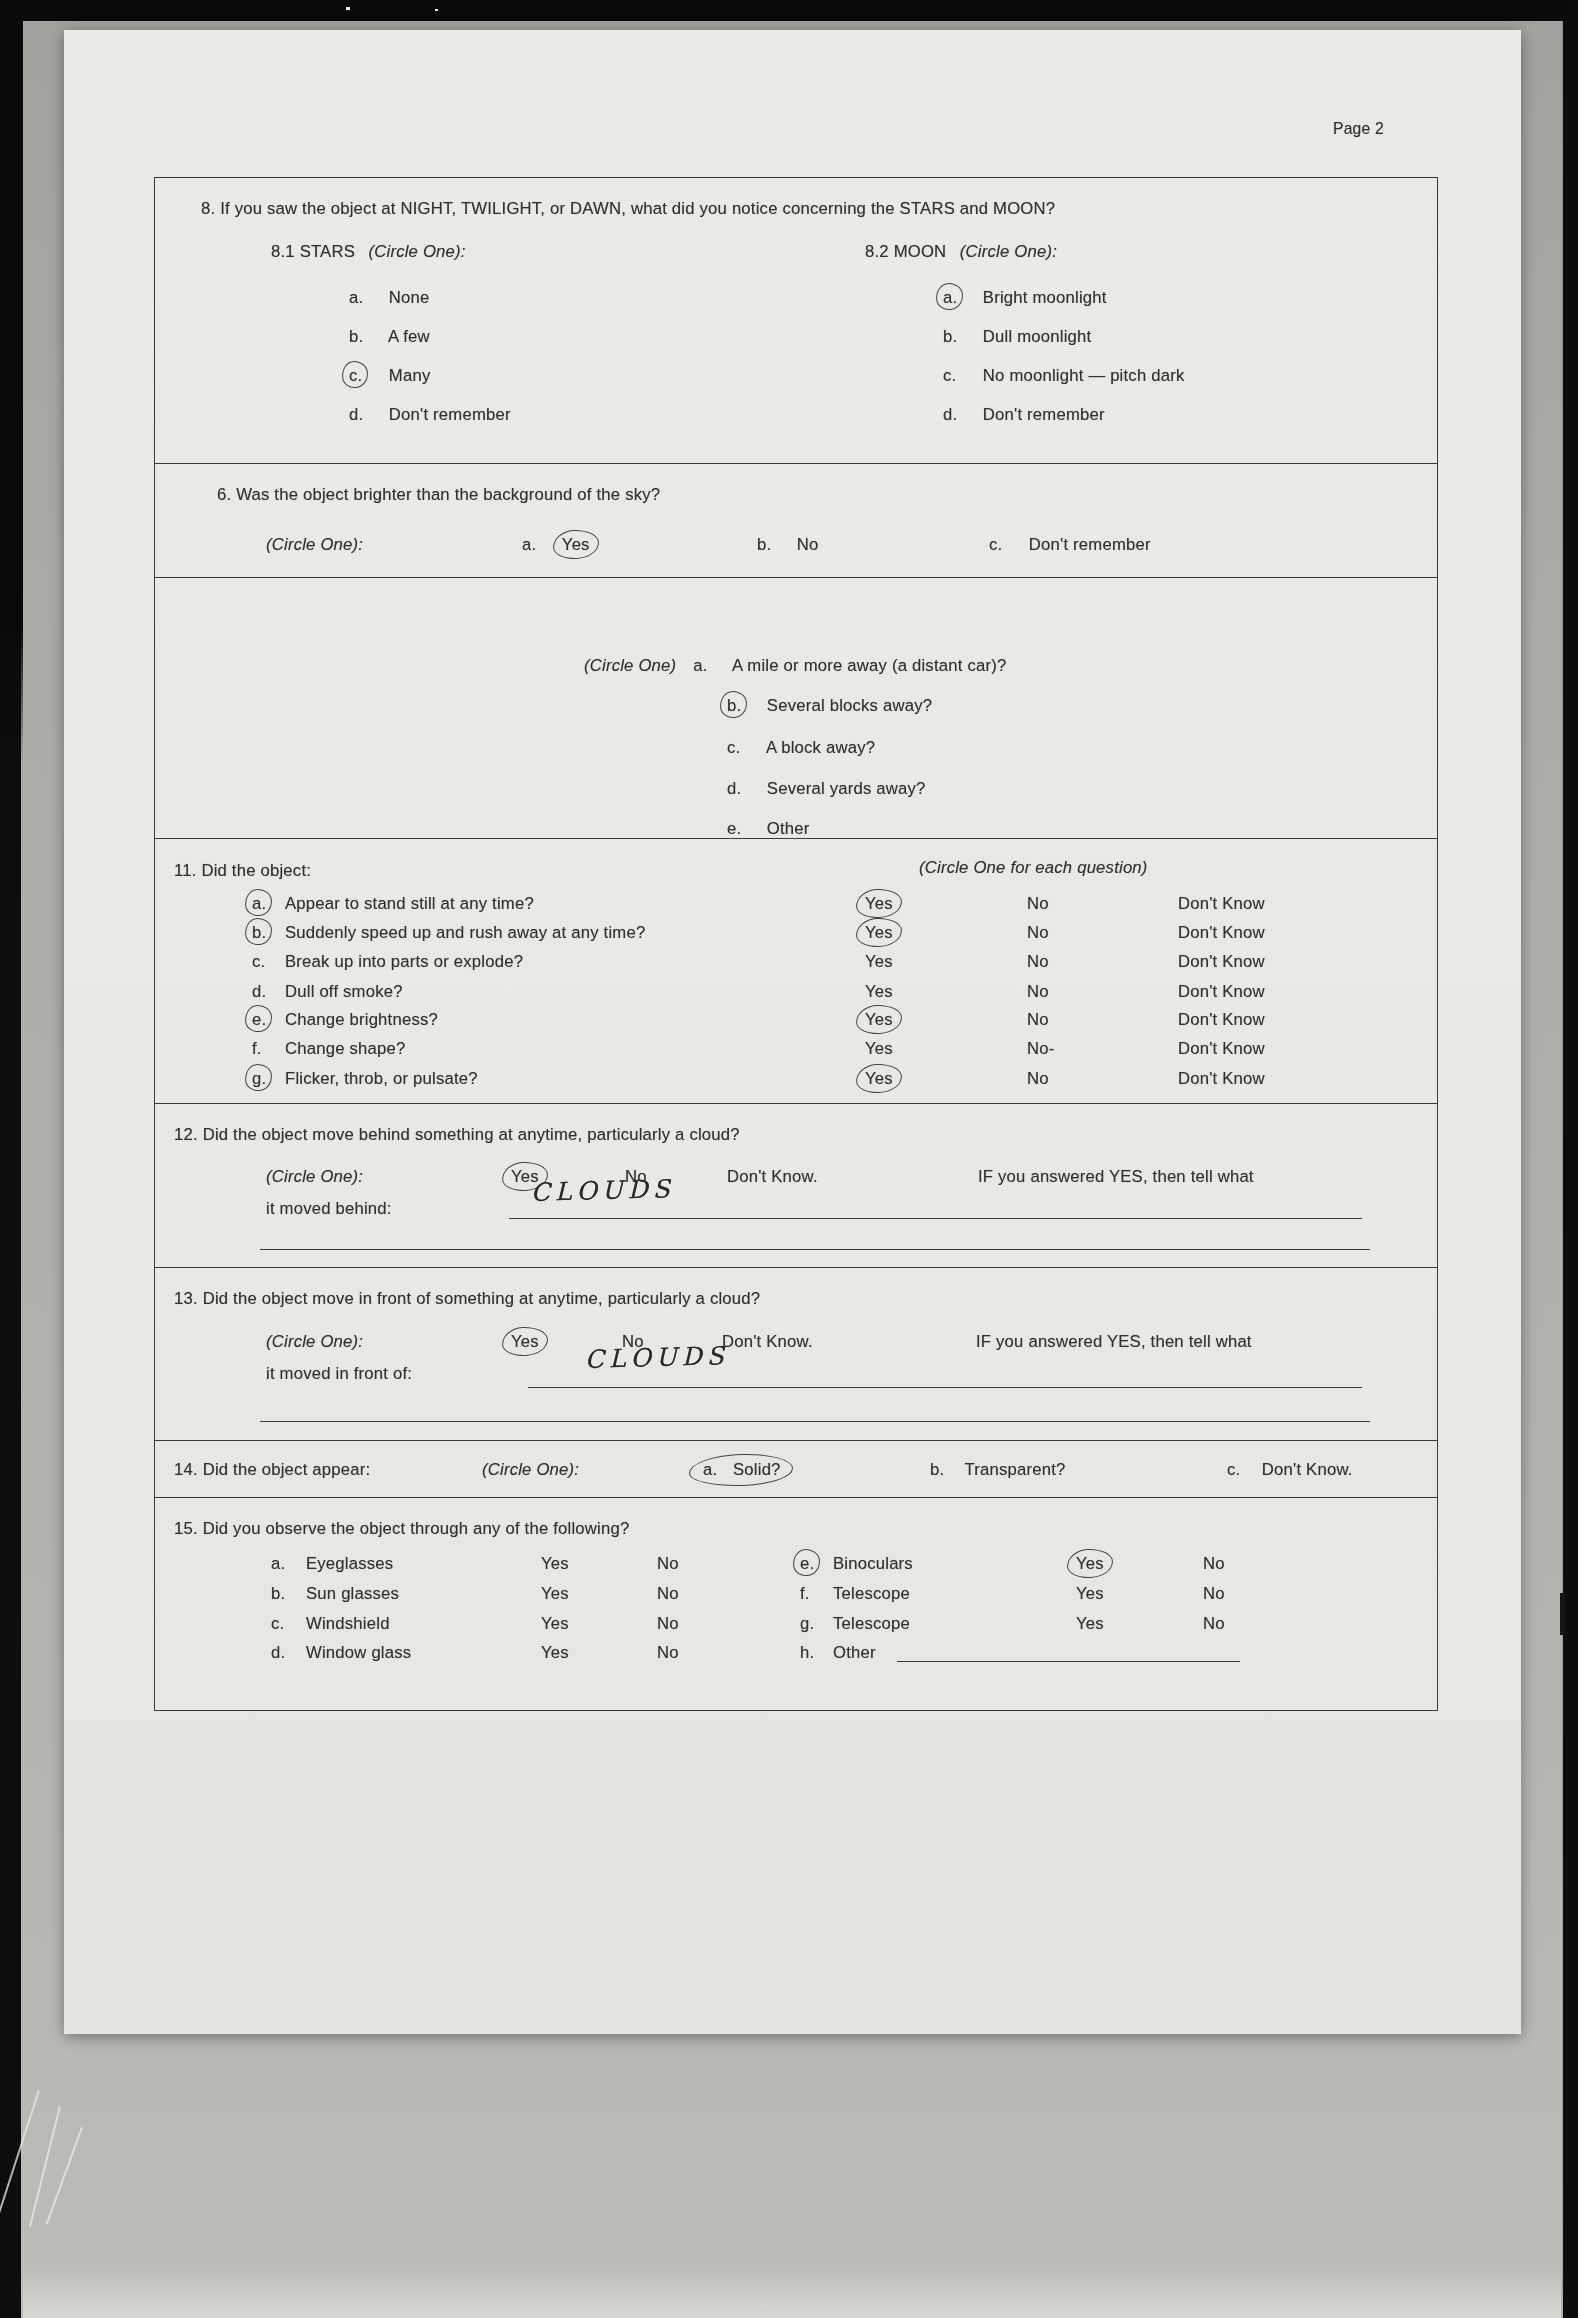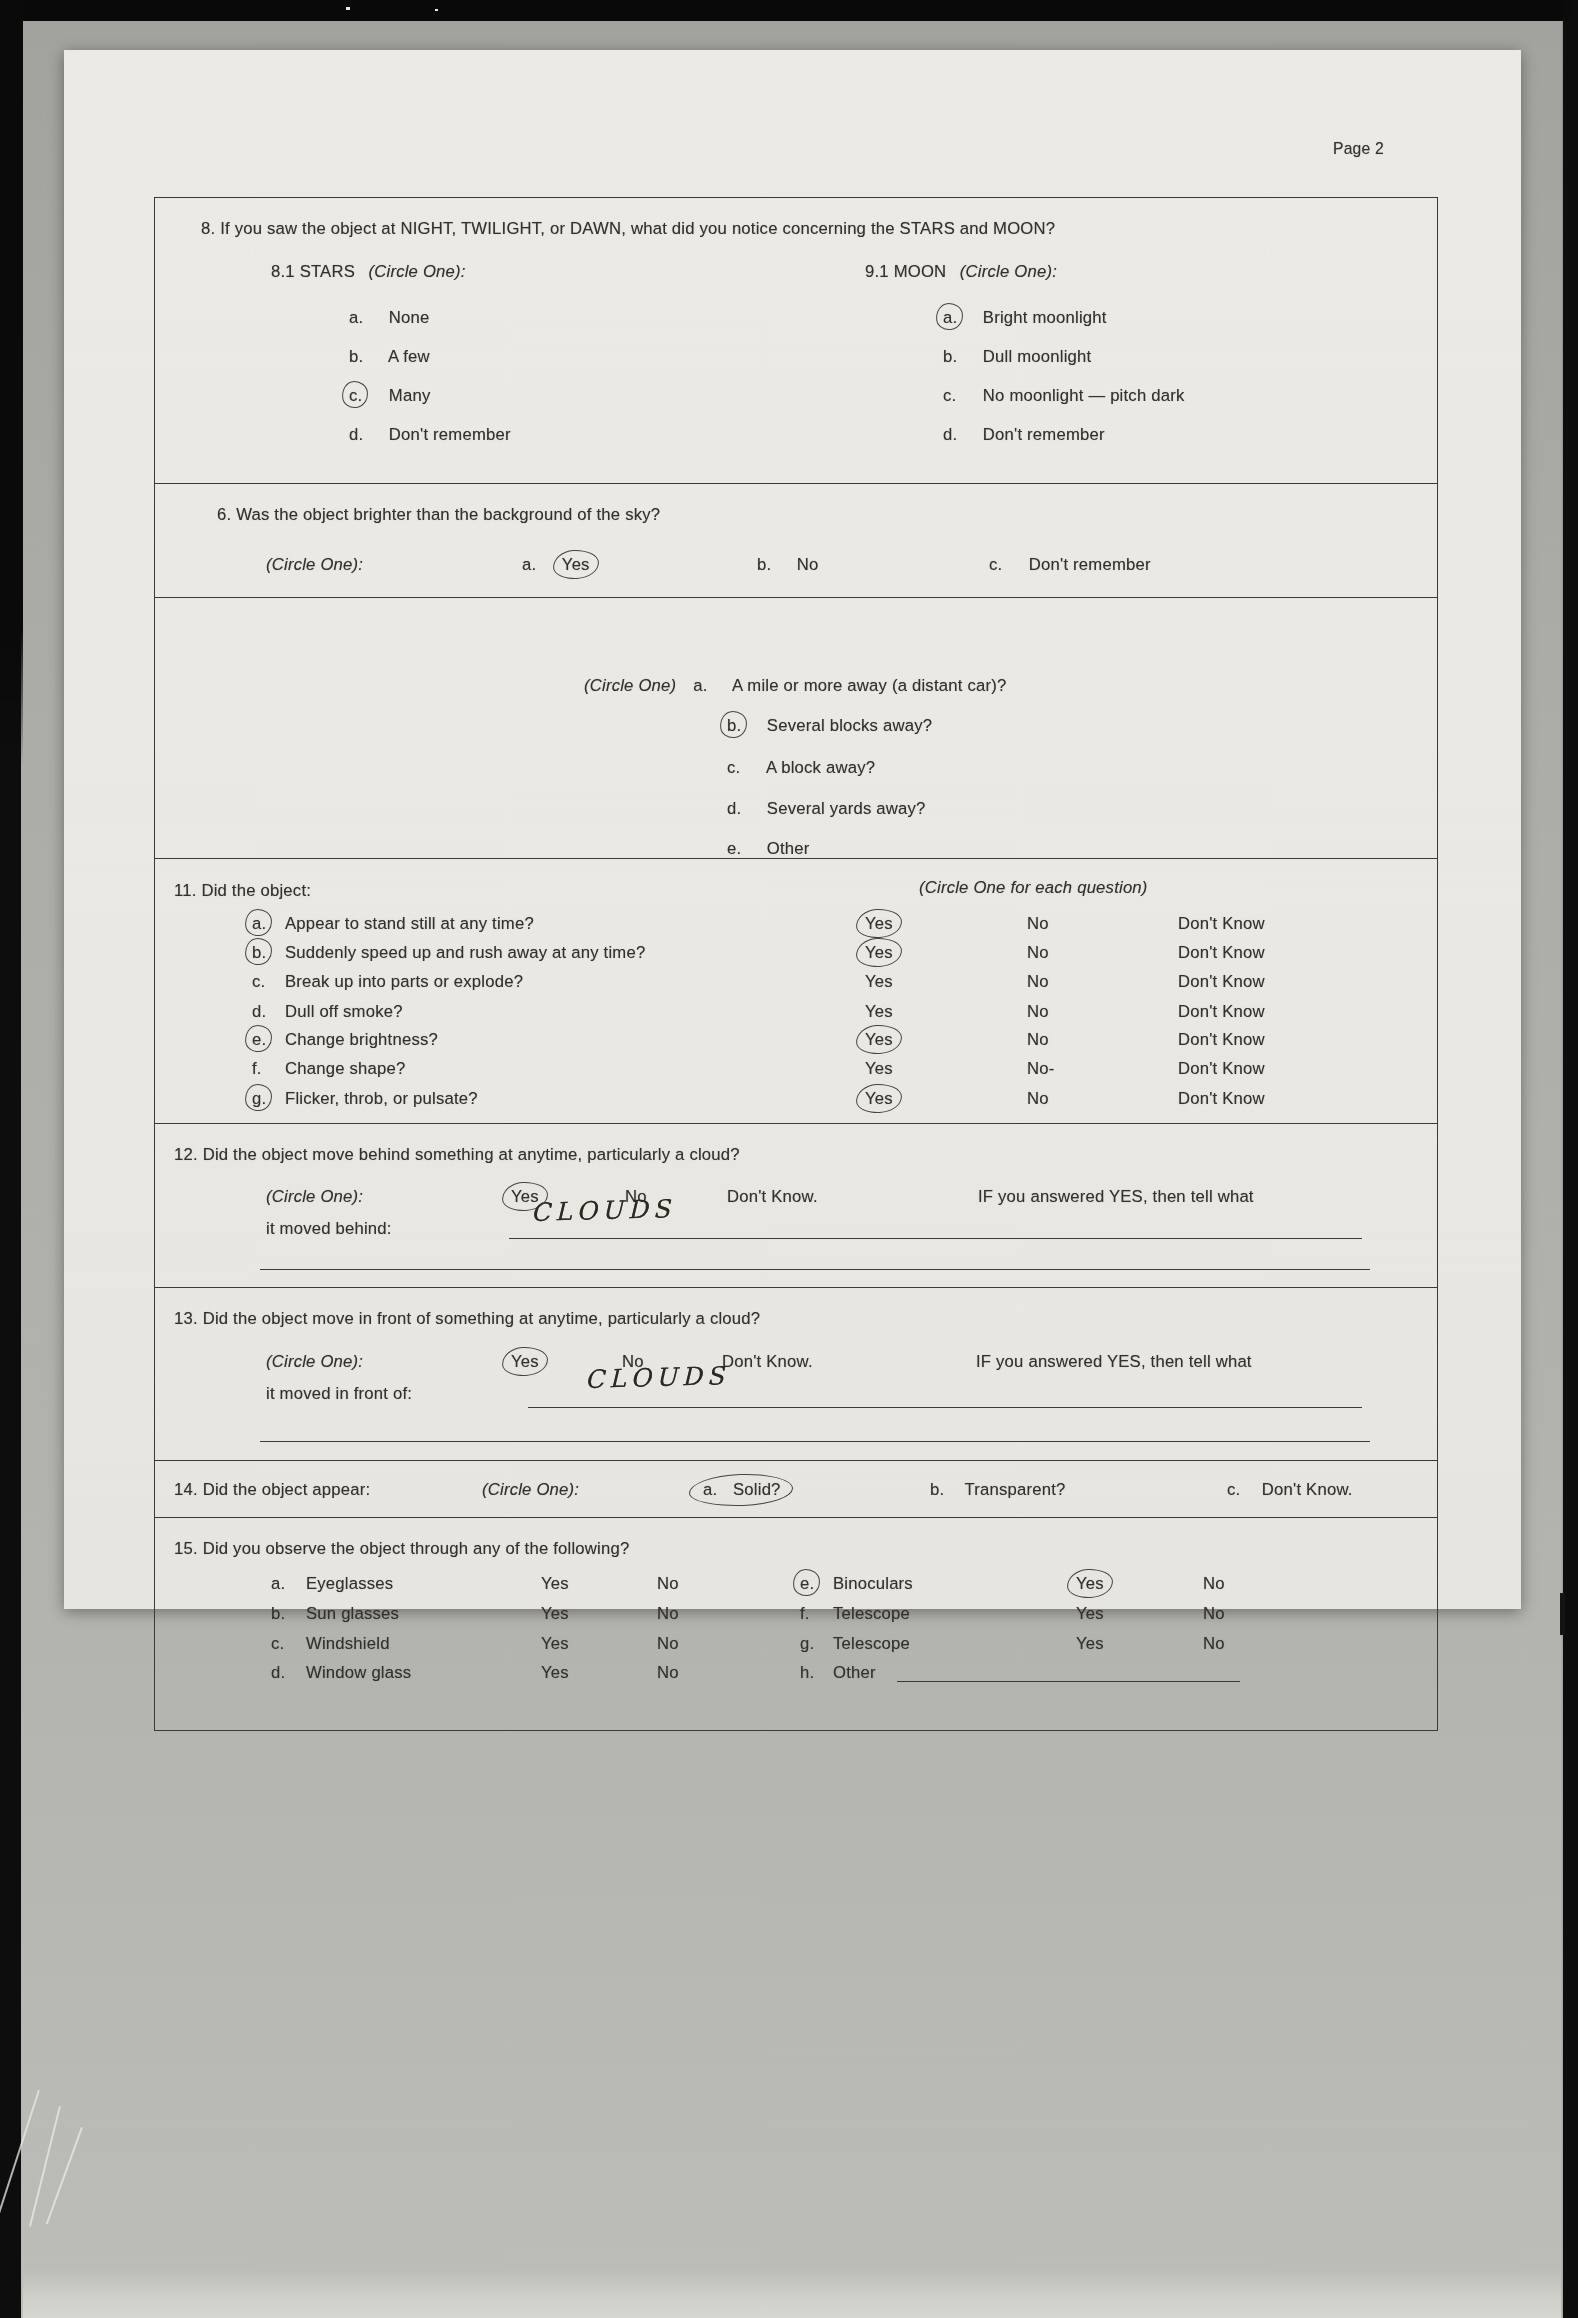--- a/index.html
+++ b/index.html
@@ -15,21 +15,21 @@
   .edge-left { position:absolute; left:0; top:0; width:23px; height:767px;
                background:linear-gradient(180deg,#0a0a0a 0%, #0a0a0a 82%, rgba(10,10,10,0) 100%); }
   .edge-right { position:absolute; right:0; top:0; width:18.4px; height:100%;
                 background:linear-gradient(90deg, rgba(12,12,12,0) 0%, #0c0c0c 75%); }
   .bottom-strip { position:absolute; left:23px; right:18.4px; bottom:0; height:50px;
                   background:linear-gradient(180deg, rgba(207,207,202,0) 0%, #cfcfca 55%, #d8d8d3 100%); }
   .speck { position:absolute; background:#e8e8e4; }
   .mark-right { position:absolute; right:14px; top:1593px; width:5.4px; height:42px; background:#141414; }
   .scratch { position:absolute; width:1.6px; background:rgba(235,235,230,0.75); transform-origin:top left; }
 
-  .paper { position:absolute; left:64px; top:50px; width:1457px; height:1559px;
+  .paper { position:absolute; left:64px; top:30px; width:1457px; height:2004px;
            background:linear-gradient(180deg,#eceae5 0%, #e9e8e3 60%, #e6e5e0 100%);
            box-shadow:0 3.2px 14px rgba(0,0,0,0.38); color:#32312d; font-size:16.7px;
            letter-spacing:0.2px; text-shadow:0 0 0.9px rgba(48,47,43,0.42); }
 
   .page-label { position:absolute; left:1269px; top:90px; font-size:15.7px; }
 
   .form-box { position:absolute; left:90px; top:147px; width:1284px; height:1534px;
               border:1.6px solid #3b3a36; }
 
   .sec { position:absolute; left:0; width:100%; border-bottom:1.6px solid #3b3a36; }
@@ -97,21 +97,21 @@
         <div class="t" style="left:194px; top:188px">
           <span class="lw"><span class="circ circled">c.</span></span>
           <span>Many</span>
         </div>
         <div class="t" style="left:194px; top:227px">
           <span class="lw"><span class="circ">d.</span></span>
           <span>Don't remember</span>
         </div>
 
         <div class="t" style="left:710px; top:64px">
-          <span>9.1  MOON</span>
+          <span>8.2  MOON</span>
           <span class="ital" style="margin-left:8.6px">(Circle One):</span>
         </div>
 
         <div class="t" style="left:788px; top:110px">
           <span class="lw"><span class="circ circled">a.</span></span>
           <span>Bright moonlight</span>
         </div>
         <div class="t" style="left:788px; top:149px">
           <span class="lw"><span class="circ">b.</span></span>
           <span>Dull moonlight</span>

